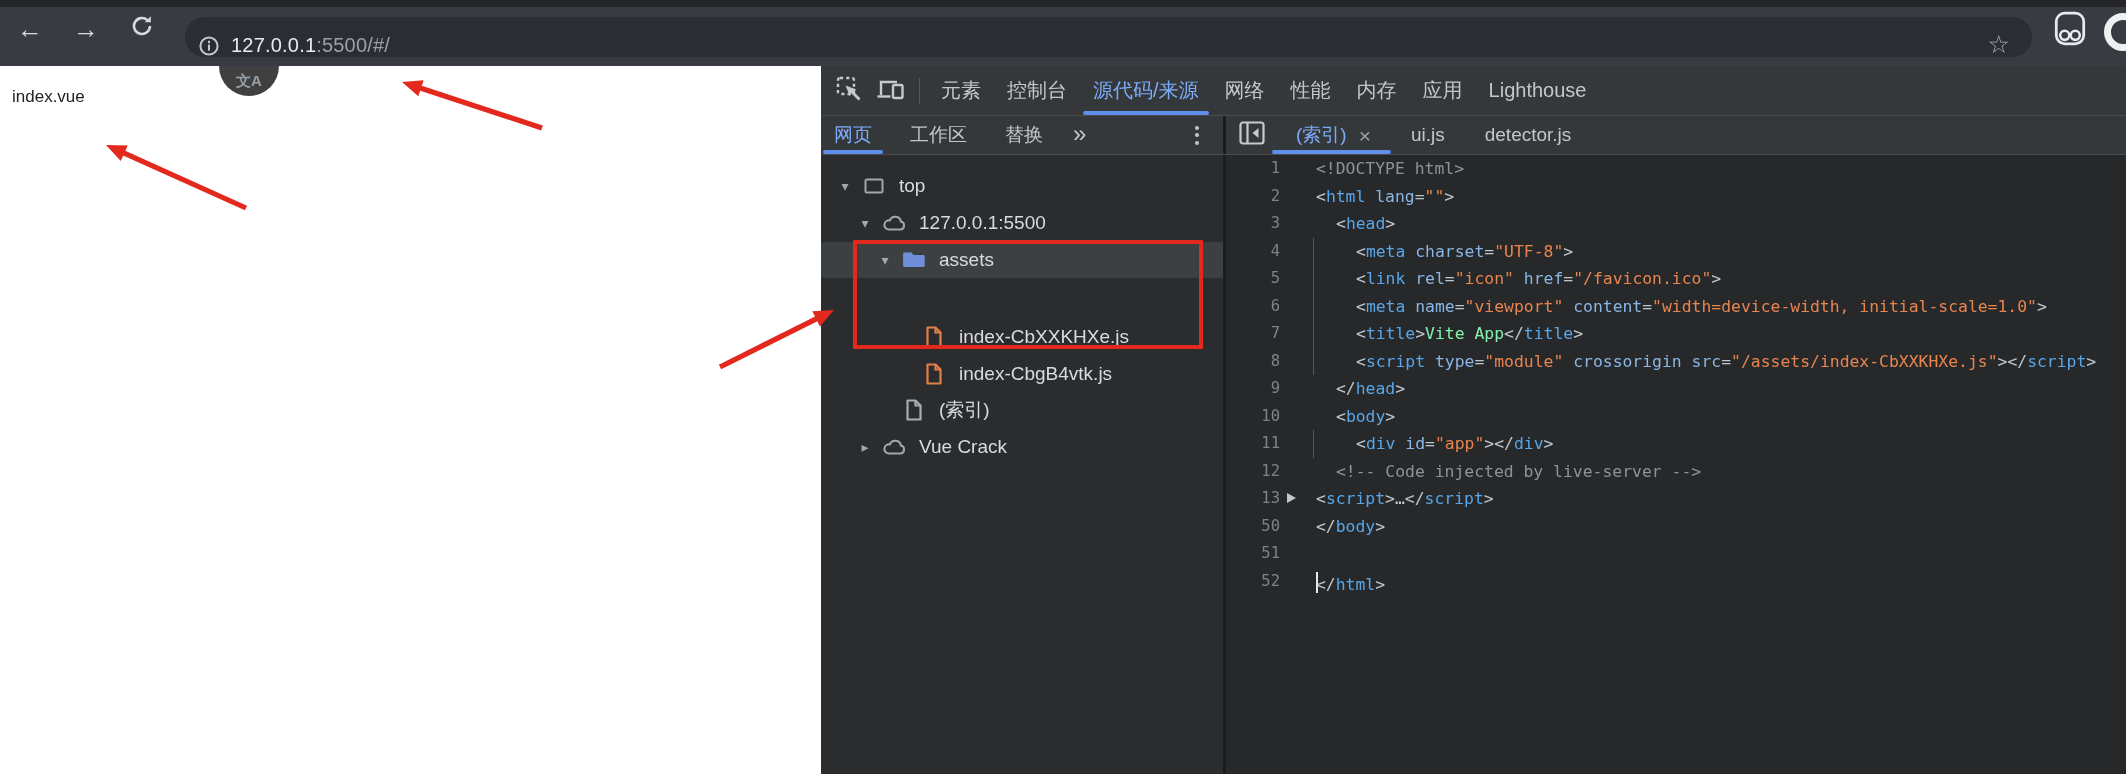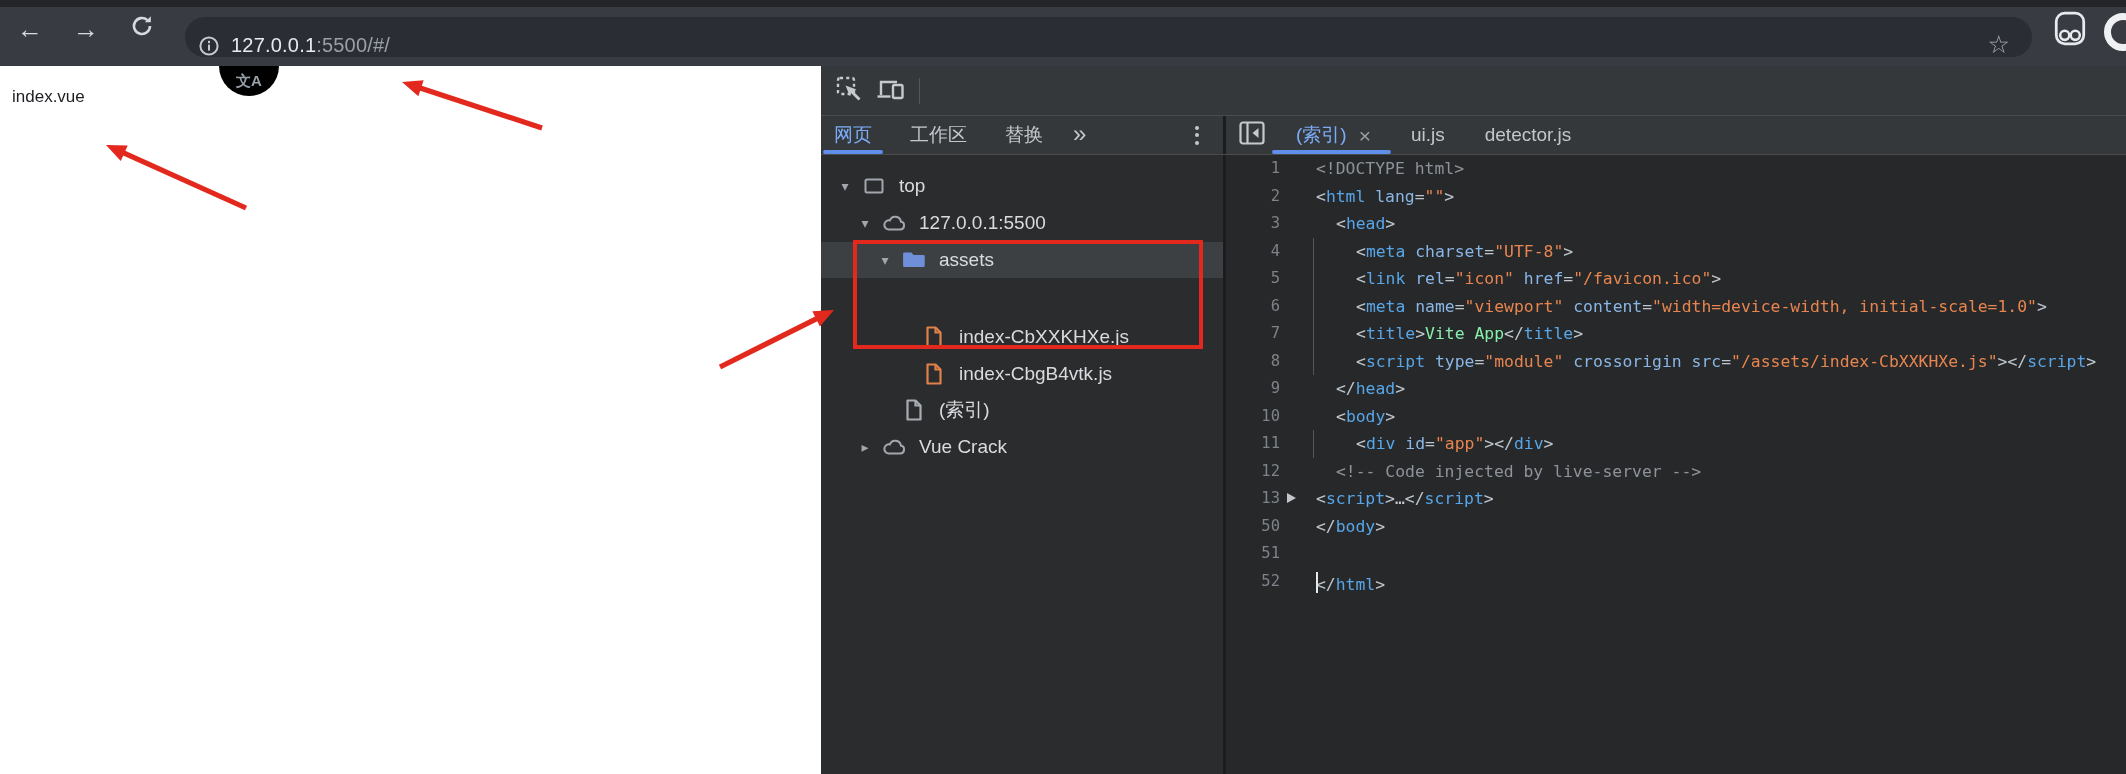--- a/index.html
+++ b/index.html
@@ -17,21 +17,21 @@
   .urltext .dim{color:#9aa0a6;}
   .star{margin-left:auto;margin-right:22px;font-size:25px;color:#a7abb2;line-height:1;}
   .extbtn{position:absolute;left:2051px;top:11px;width:38px;height:40px;display:flex;
           align-items:center;justify-content:center;}
   .avatar{position:absolute;left:2104px;top:13px;width:38px;height:38px;border-radius:50%;
           border:7px solid #eef0f2;box-sizing:border-box;background:transparent;}
   
   .page{position:absolute;left:0;top:66px;width:821px;height:708px;background:#ffffff;overflow:hidden;}
   .page-title{position:absolute;left:12px;top:21px;font-size:17px;color:#1d1f22;}
   .translate-bubble{position:absolute;left:219px;top:-30px;width:60px;height:60px;border-radius:50%;
-          background:#000000;display:flex;align-items:flex-end;justify-content:center;
+          background:#404040;display:flex;align-items:flex-end;justify-content:center;
           padding-bottom:5px;box-sizing:border-box;color:#96a0ab;font-size:15px;font-weight:bold;}
   
   :root{--accent:#7cacf8;--accent-bar:#5f8fe8;--ann:#e3291d;}
   .devtools{position:absolute;left:821px;top:66px;width:1305px;height:708px;background:#2b2c2e;
             display:flex;flex-direction:column;}
   .dt-topbar{flex:0 0 49px;background:#35383b;border-bottom:1px solid #494b4e;display:flex;
              align-items:center;padding-left:10px;}
   .dt-iconbtn{width:36px;height:36px;display:flex;align-items:center;justify-content:center;margin-right:6px;}
   .dt-sep{width:1px;height:26px;background:#55575a;margin:0 8px 0 4px;}
   .dt-tab{padding:0 13px;height:100%;display:flex;align-items:center;font-size:20px;color:#c3c7cb;position:relative;}
@@ -137,20 +137,46 @@
       <div class="dt-iconbtn">
         <span>
           <svg width="30" height="28" viewBox="0 0 30 28">
               <path d="M5 20 v-13 h16" fill="none" stroke="#c6c9cd" stroke-width="2.4"></path>
               <path d="M1.5 21.5 h13" stroke="#c6c9cd" stroke-width="2.4"></path>
               <rect x="17" y="10" width="9.5" height="13" rx="1.5" fill="#35383b" stroke="#c6c9cd" stroke-width="2.4"></rect>
             </svg>
         </span>
       </div>
       <div class="dt-sep"></div>
+      <div id="dt-top-tabs" style="display:flex;height:100%;">
+          <div class="dt-tab">
+            <span>元素</span>
+          </div>
+          <div class="dt-tab">
+            <span>控制台</span>
+          </div>
+          <div class="dt-tab sel">
+            <span>源代码/来源</span>
+          </div>
+          <div class="dt-tab">
+            <span>网络</span>
+          </div>
+          <div class="dt-tab">
+            <span>性能</span>
+          </div>
+          <div class="dt-tab">
+            <span>内存</span>
+          </div>
+          <div class="dt-tab">
+            <span>应用</span>
+          </div>
+          <div class="dt-tab">
+            <span>Lighthouse</span>
+          </div>
+        </div>
     </div>
 
     <div class="dt-second">
       <div class="nav-toolbar">
         <div id="nav-tabs" style="display:flex;height:100%;">
             <div class="nav-tab sel">
               <span>网页</span>
             </div>
             <div class="nav-tab">
               <span>工作区</span>

